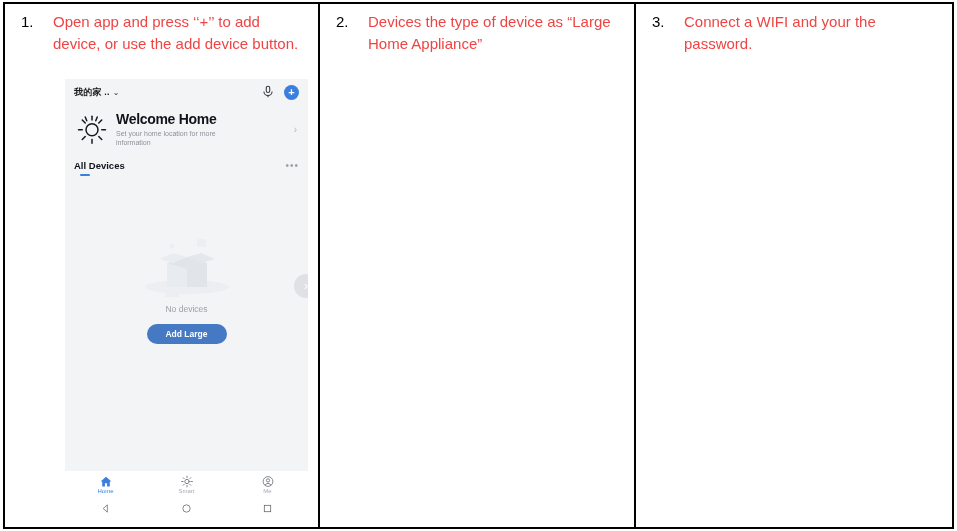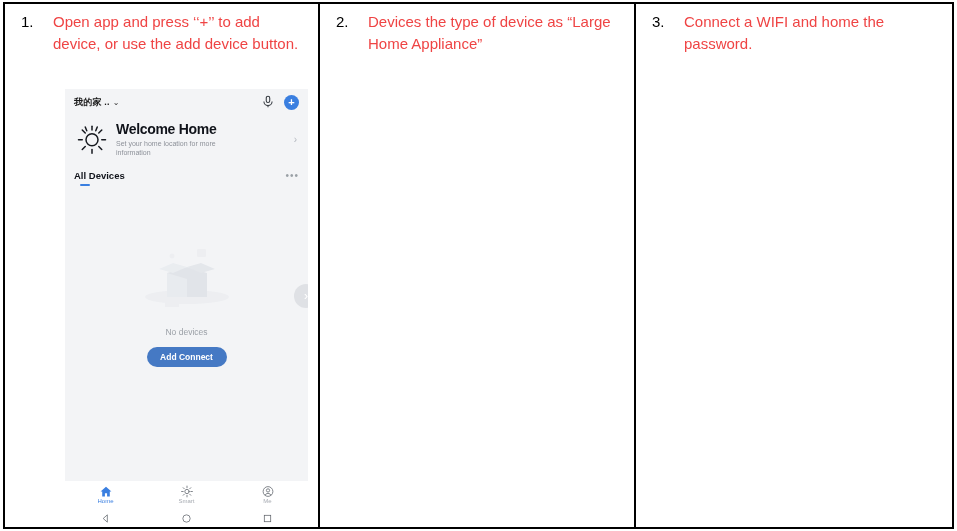--- a/index.html
+++ b/index.html
@@ -57,21 +57,21 @@
 
   
   .phone {
     position: absolute;
     background: #f5f6f8;
     overflow: hidden;
   }
 
   
   .phone1 {
-    left: 60px; top: 85px;
+    left: 60px; top: 75px;
     width: 243px; height: 438px;
     background: #f3f4f6;
   }
   .p1-topbar {
     height: 26px;
     display: flex; align-items: center;
     padding: 0 9px;
   }
   .p1-home-name {
     font-size: 9px; font-weight: bold; color: #1b1b1b;
@@ -117,21 +117,21 @@
     content: ''; position: absolute; left: 6px; bottom: -5px;
     width: 10px; height: 2px; background: #3a7fe0; border-radius: 1px;
   }
   .p1-dots { margin-left: auto; color: #9aa0a6; font-size: 10px; letter-spacing: 1px; }
   .p1-empty {
     position: absolute; left: 0; right: 0; top: 150px;
     text-align: center;
   }
   .p1-box { width: 96px; height: 70px; margin: 0 auto; opacity:.85; }
   .p1-nodev {
-    font-size: 8.5px; color: #9ba0a7; margin-top: 18px;
+    font-size: 8.5px; color: #9ba0a7; margin-top: 5px;
   }
   .p1-addbtn {
     margin: 10px auto 0 auto;
     width: 80px; height: 20px; border-radius: 10px;
     background: #4579c4;
     color: #fff; font-size: 8.5px; font-weight: bold;
     line-height: 20px; text-align: center;
   }
   .p1-sidearrow {
     position: absolute; right: -10px; top: 195px;
@@ -214,21 +214,21 @@
               <rect x="26" y="58" width="14" height="10" fill="#eceef1"></rect>
               <path d="M28 34 L48 28 L68 34 L68 58 L28 58 Z" fill="#dfe2e7"></path>
               <path d="M28 34 L48 40 L48 58 L28 58 Z" fill="#e7eaee"></path>
               <path d="M20 30 L34 24 L48 28 L34 34 Z" fill="#e9ecf0"></path>
               <path d="M76 30 L62 24 L48 28 L62 34 Z" fill="#e2e5ea"></path>
               <rect x="58" y="10" width="9" height="8" rx="1" fill="#eceef1"></rect>
               <circle cx="33" cy="17" r="2.5" fill="#eceef1"></circle>
             </svg>
           </div>
           <div class="p1-nodev">No devices</div>
-          <div class="p1-addbtn">Add Connect</div>
+          <div class="p1-addbtn">Add Large</div>
         </div>
 
         <div class="p1-sidearrow">›</div>
 
         <div class="p1-tabbar">
           <div class="p1-tabs">
             <div class="p1-tab active">
               <div class="p1-tab-ico">
                 <svg width="14" height="13" viewBox="0 0 24 24" fill="#3a7fe0">
                     <path d="M12 3 L22 12 h-3 v9 h-5 v-6 h-4 v6 H5 v-9 H2 Z"></path>
@@ -288,19 +288,19 @@
       <div class="step">
         <div class="step-num">2.</div>
         <div class="step-text center">Devices the type of device as “Large Home Appliance”</div>
       </div>
 
     </div>
 
     <div class="cell c3">
       <div class="step">
         <div class="step-num">3.</div>
-        <div class="step-text">Connect a WIFI and home the password.</div>
+        <div class="step-text">Connect a WIFI and your the password.</div>
       </div>
 
     </div>
 
   </div>
 </div>
 
 </body></html>

